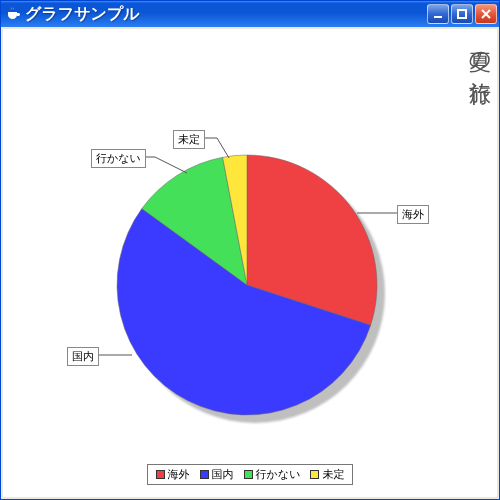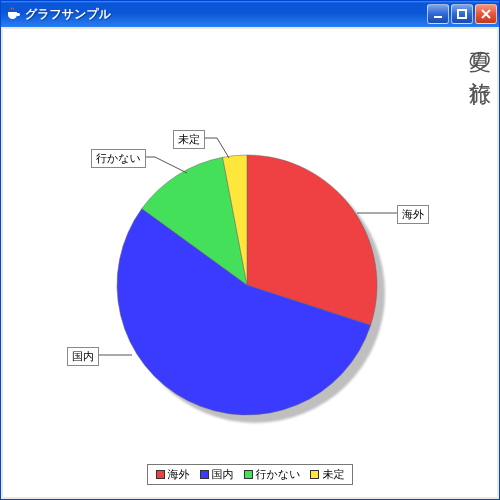--- a/index.html
+++ b/index.html
@@ -8,21 +8,21 @@
     width: 500px; height: 500px;
     border: 1px solid #0046d5;
     background: #ece9d8;
     display: flex; flex-direction: column;
     position: relative;
   }
   .titlebar {
     height: 26px;
     background: linear-gradient(to bottom, #3b8cff 0%, #0b56d6 8%, #0b56d6 45%, #2a7df3 100%);
     display: flex; align-items: center;
-    color: #fff; font-size: 12px;
+    color: #fff; font-size: 16px;
     padding: 0 2px 0 4px;
     gap: 4px;
   }
   .app-icon {
     width: 16px; height: 16px; display: inline-block;
   }
   .app-icon svg { width: 16px; height: 16px; }
   .title-text { flex: 1; font-weight: bold; text-shadow: 1px 1px 1px rgba(0,0,0,0.3); }
   .win-buttons { display: flex; gap: 2px; }
   .win-btn {

